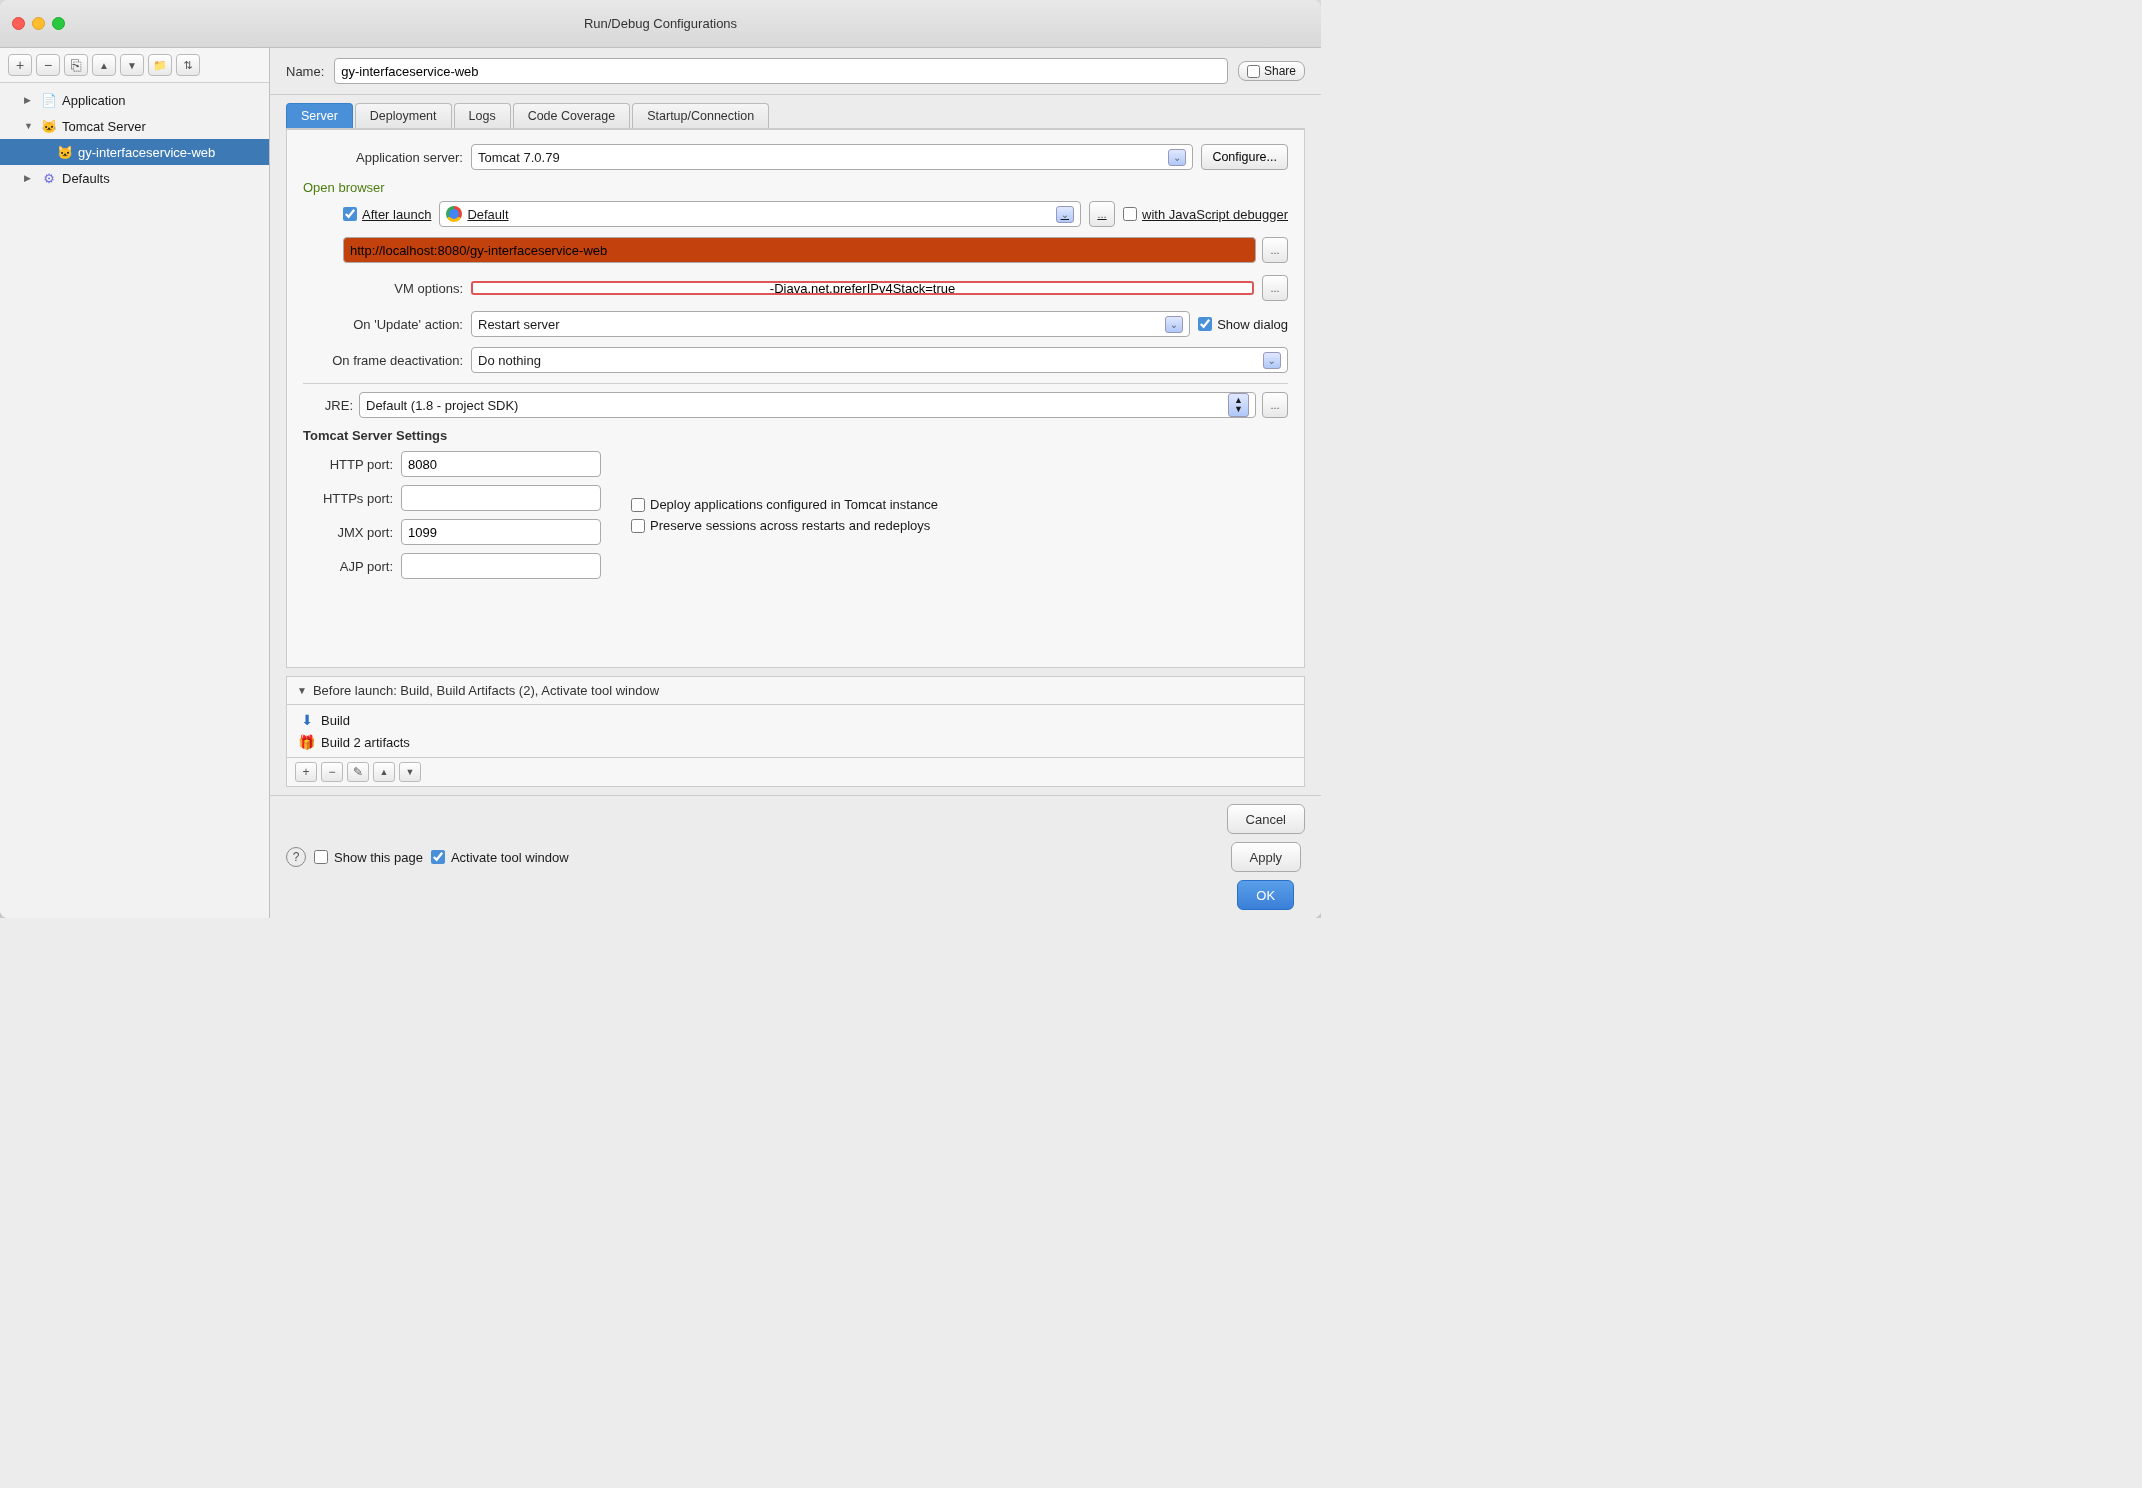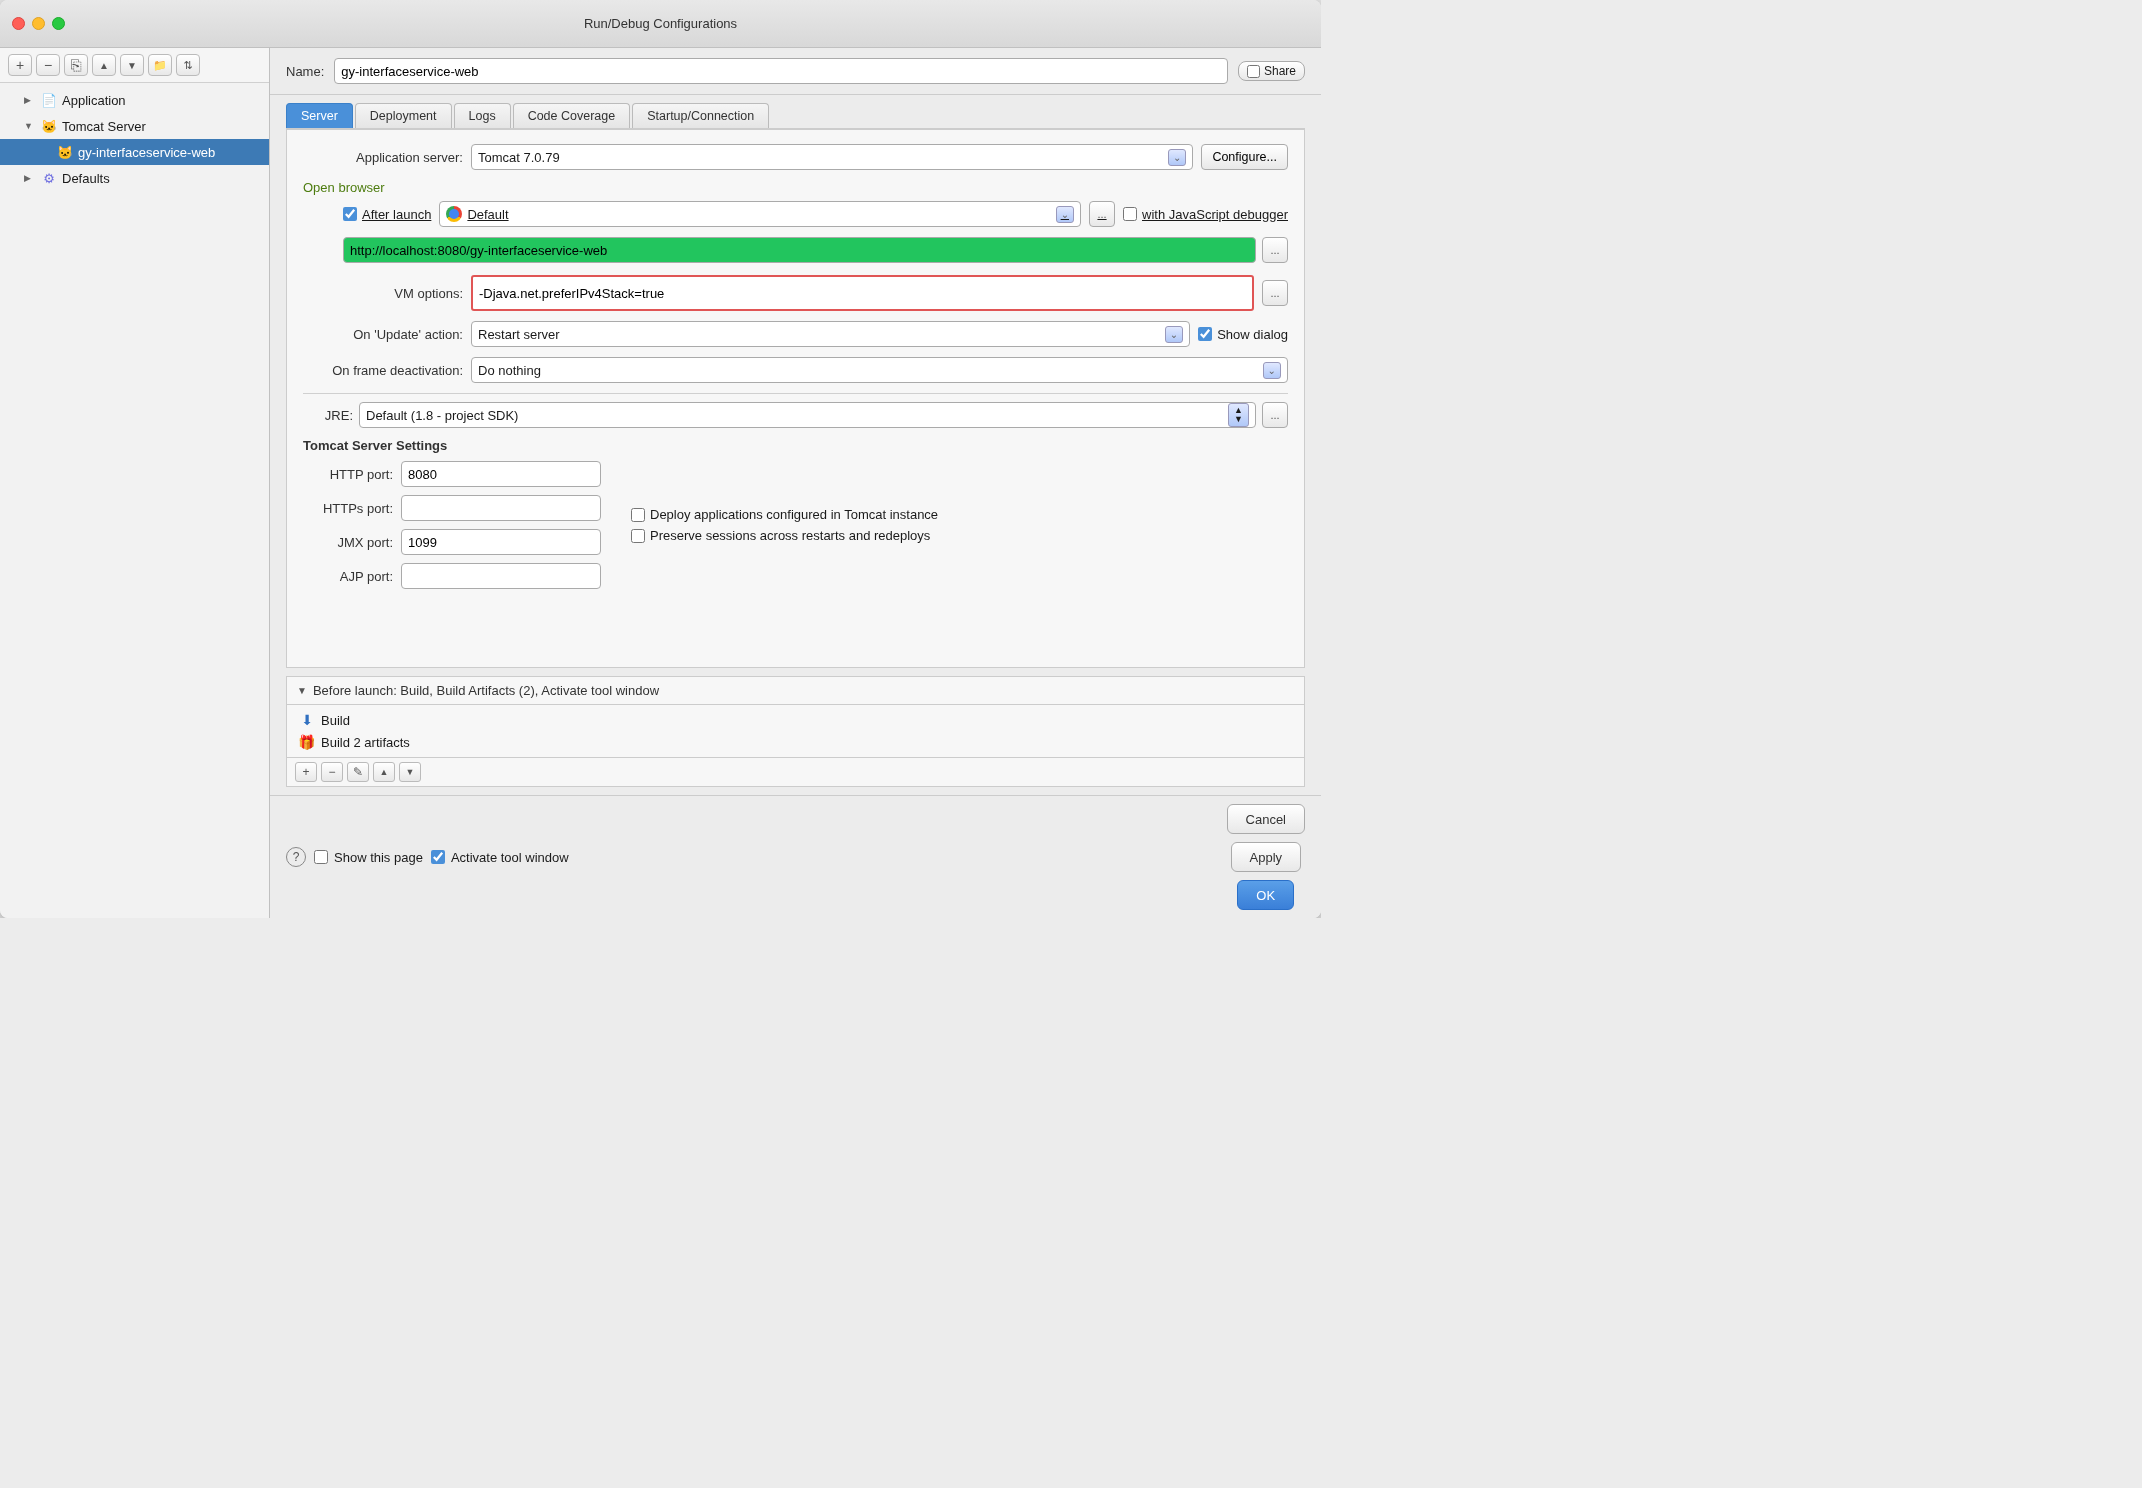--- a/index.html
+++ b/index.html
@@ -254,27 +254,28 @@
     }
 
     .form-label-left {
       font-size: 13px;
       color: #4d7c0f;
       margin-bottom: 6px;
     }
 
     .form-input {
       flex: 1;
-      height: 36px;
+      height: 14px;
       border: 1px solid #aaa;
       border-radius: 4px;
       padding: 0 6px;
       font-size: 13px;
       background: white;
       outline: none;
+      text-align: center;
     }
 
     .form-input.vm-options {
       border: 2px solid #e05555;
       border-radius: 3px;
     }
 
     .select-combo {
       display: flex;
       align-items: center;
@@ -321,21 +322,21 @@
       margin-bottom: 10px;
     }
 
     .url-input {
       flex: 1;
       height: 26px;
       border: 1px solid #aaa;
       border-radius: 4px;
       padding: 0 6px;
       font-size: 13px;
-      background: #22c55e;
+      background: #c2410c;
       outline: none;
     }
 
     .ellipsis-btn {
       width: 26px;
       height: 26px;
       border: 1px solid #aaa;
       border-radius: 4px;
       background: linear-gradient(180deg, #fff, #e8e8e8);
       cursor: pointer;

